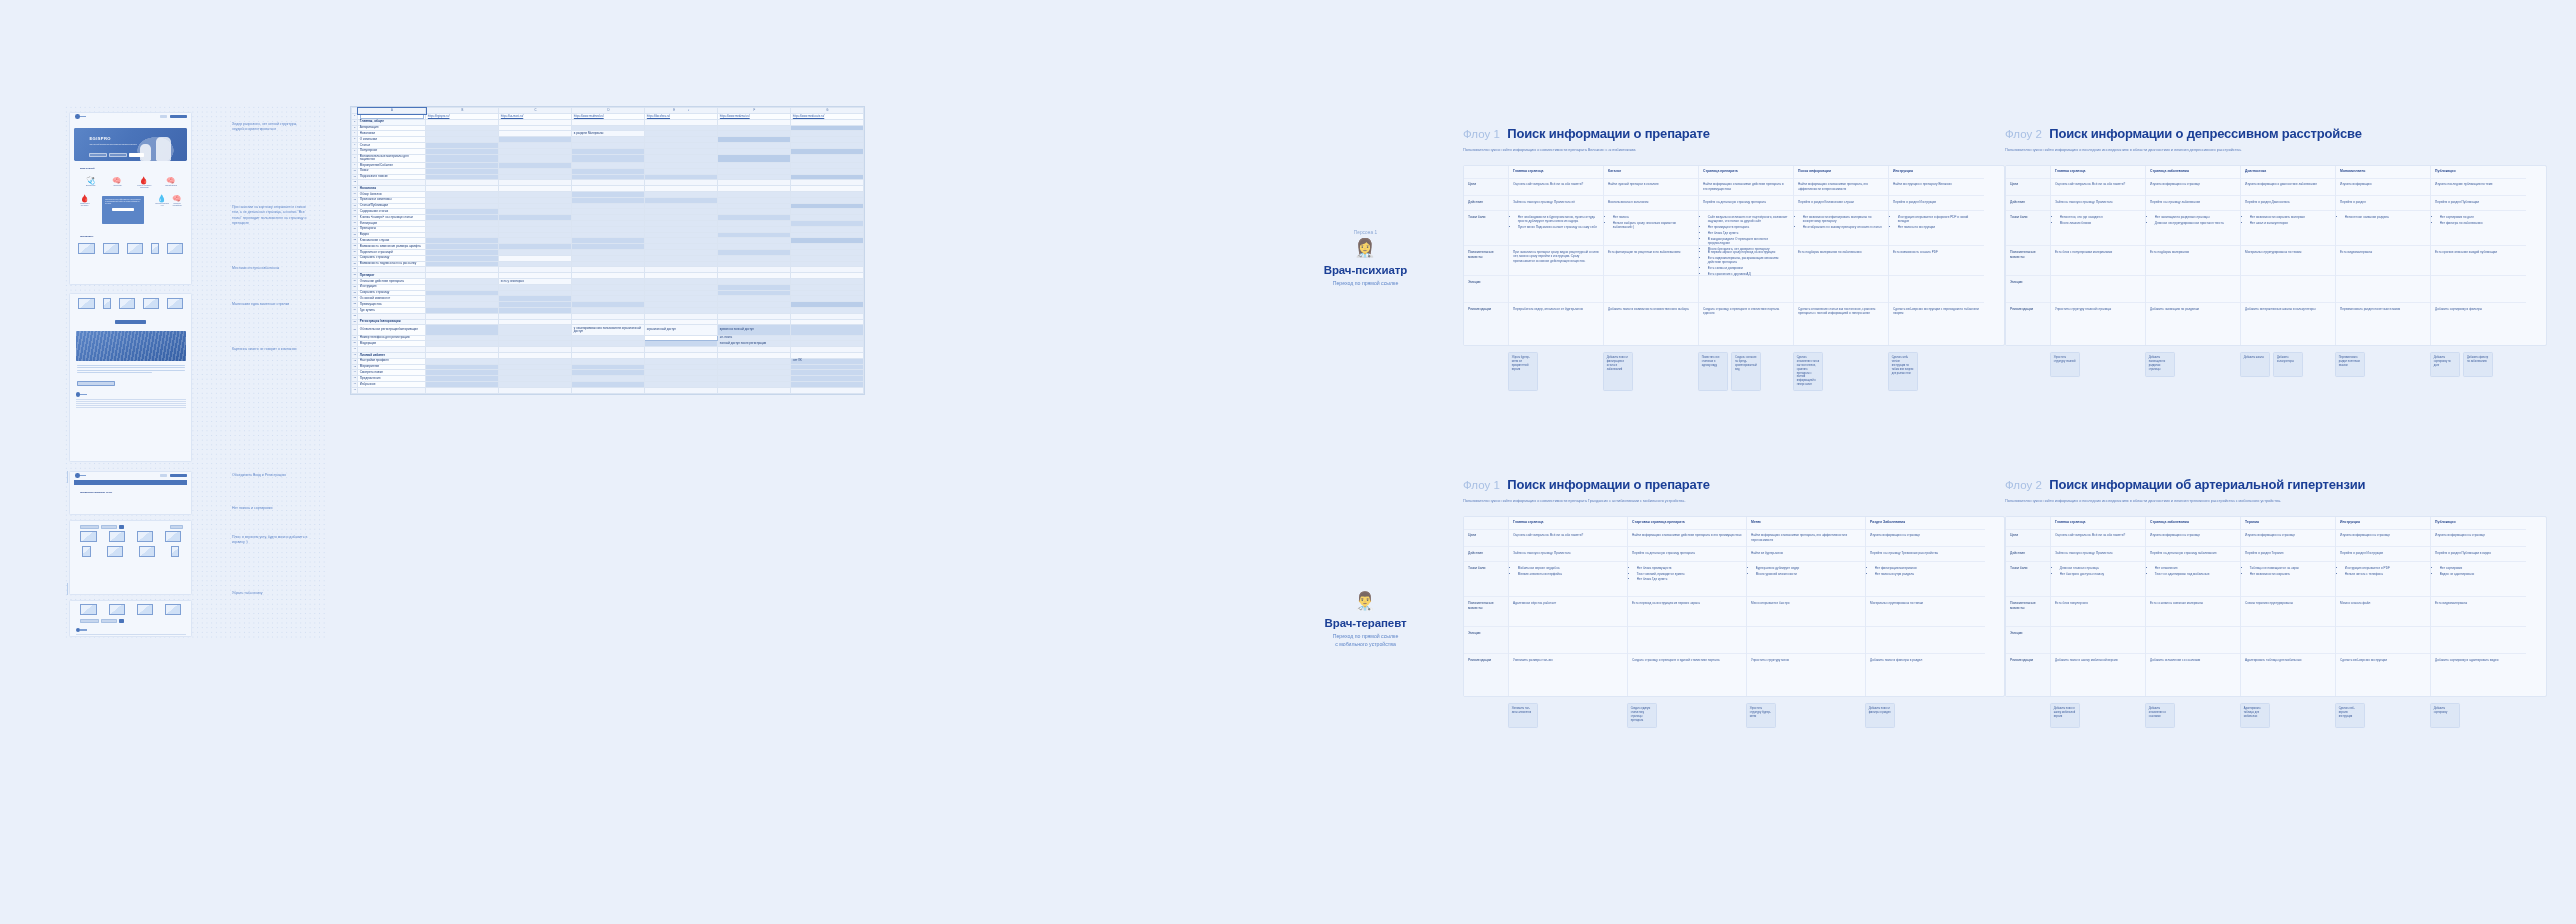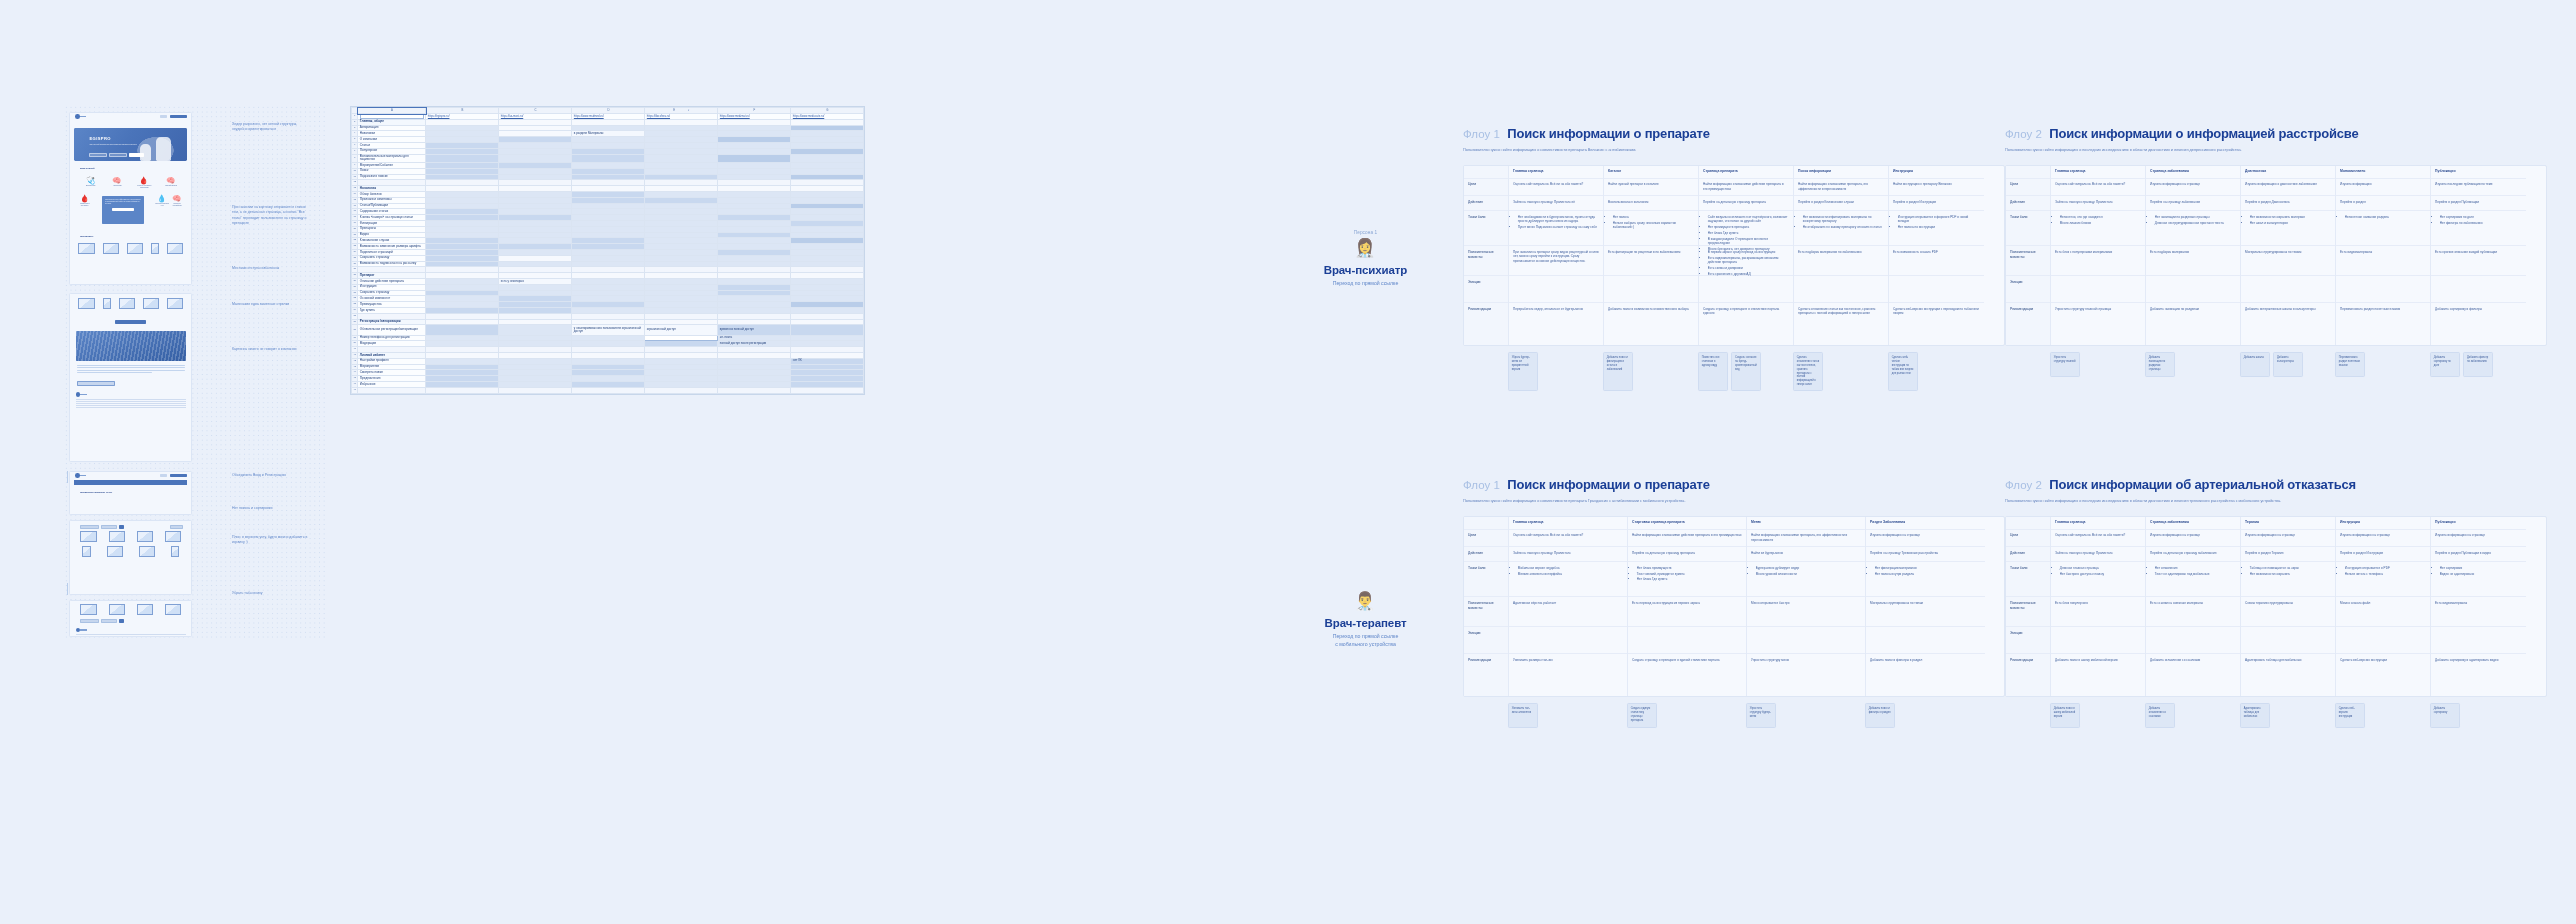--- a/index.html
+++ b/index.html
@@ -938,21 +938,21 @@
           <div class="sticky">Сделать оглавление статьи как постоянное, сравнить препараты с полной информацией о гиперссылке</div>
         </div>
         <div class="scol" style="width:95px">
           <div class="sticky">Сделать web-version инструкции по табам или якорям для разных тем</div>
         </div>
       </div>
     </div>
   <div class="flow" id="flow-1" style="left:2005px; top:126px; width:542px;">
       <div class="flow-head">
         <span class="flow-kicker">Флоу 2</span>
-        <span class="flow-title">Поиск информации о информацией расстройсве</span>
+        <span class="flow-title">Поиск информации о депрессивном расстройсве</span>
       </div>
       <div class="flow-desc">Пользователю нужно найти информацию о последних исследованиях в области диагностики и лечения депрессивного расстройства.</div>
       <div class="flow-tbl">
         <div class="fcol lbl">
           <div class="fcell h"></div>
           <div class="fcell rl h-goal">Цели</div>
           <div class="fcell rl h-act">Действия</div>
           <div class="fcell rl h-pain">Точки боли</div>
           <div class="fcell rl h-pos">Положительные моменты</div>
           <div class="fcell rl h-emo">Эмоции</div>
@@ -1135,21 +1135,21 @@
           <div class="sticky">Упростить структуру бургер-меню</div>
         </div>
         <div class="scol" style="width:119px">
           <div class="sticky">Добавить поиск и фильтры в раздел</div>
         </div>
       </div>
     </div>
   <div class="flow" id="flow-3" style="left:2005px; top:477px; width:542px;">
       <div class="flow-head">
         <span class="flow-kicker">Флоу 2</span>
-        <span class="flow-title">Поиск информации об артериальной отказаться</span>
+        <span class="flow-title">Поиск информации об артериальной гипертензии</span>
       </div>
       <div class="flow-desc">Пользователю нужно найти информацию о последних исследованиях в области диагностики и лечения тревожного расстройства с мобильного устройства.</div>
       <div class="flow-tbl">
         <div class="fcol lbl">
           <div class="fcell h"></div>
           <div class="fcell rl h-goal">Цели</div>
           <div class="fcell rl h-act">Действия</div>
           <div class="fcell rl h-pain">Точки боли</div>
           <div class="fcell rl h-pos">Положительные моменты</div>
           <div class="fcell rl h-emo">Эмоции</div>

